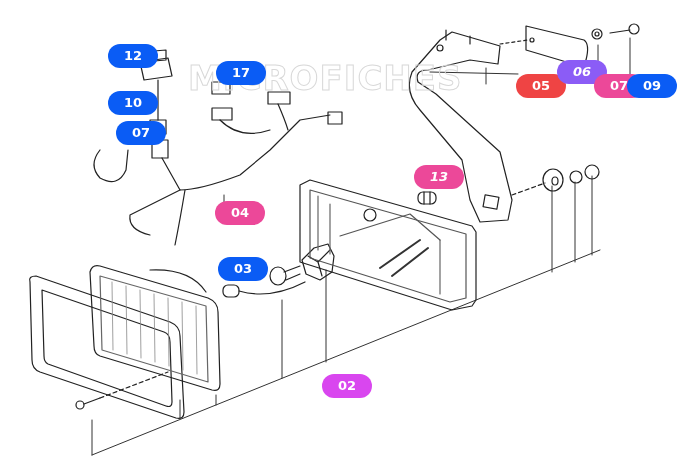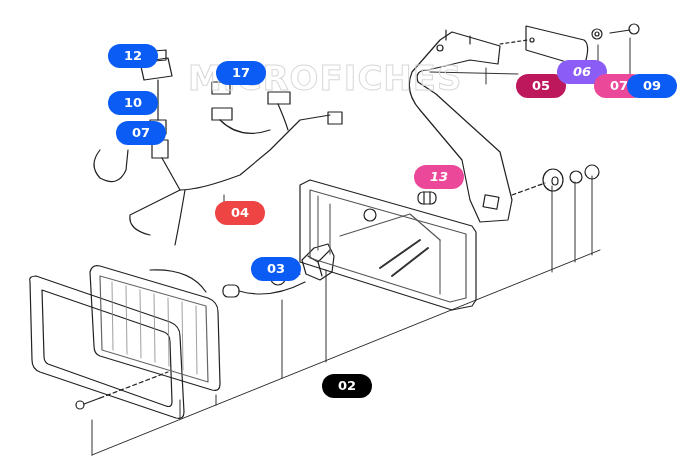--- a/index.html
+++ b/index.html
@@ -123,20 +123,20 @@
     <path d="M100 150 Q88 165 100 178 Q118 188 126 170 L128 150"></path>
   </g>
 </svg>
 
 <div class="wm">MICROFICHES</div>
 
 <div class="badge" style="left: 108px; top: 44px; background: rgb(10, 92, 245);">12</div>
 <div class="badge" style="left: 108px; top: 66px; background: rgb(10, 92, 245); margin-top: 25px;">10</div>
 <div class="badge" style="left: 216px; top: 61px; background: rgb(10, 92, 245);">17</div>
 <div class="badge" style="left: 116px; top: 121px; background: rgb(10, 92, 245);">07</div>
-<div class="badge" style="left: 215px; top: 201px; background: #ef4444;">04</div>
+<div class="badge" style="left: 215px; top: 201px; background: #ec4899;">04</div>
 <div class="badge" style="left: 414px; top: 165px; background: #ec4899; font-style: italic;">13</div>
-<div class="badge" style="left: 218px; top: 257px; background: rgb(10, 92, 245); margin-left: 33px;">03</div>
-<div class="badge" style="left: 322px; top: 374px; background: #000000; text-align: center;">02</div>
-<div class="badge" style="left: 516px; top: 74px; background: #be185d;">05</div>
+<div class="badge" style="left: 218px; top: 257px; background: rgb(10, 92, 245);">03</div>
+<div class="badge" style="left: 322px; top: 374px; background: #d946ef; text-align: center;">02</div>
+<div class="badge" style="left: 516px; top: 74px; background: #ef4444;">05</div>
 <div class="badge" style="left: 557px; top: 60px; background: #8b5cf6; font-style: italic;">06</div>
 <div class="badge" style="left: 594px; top: 74px; background: #ec4899;">07</div>
 <div class="badge" style="left: 627px; top: 74px; background: rgb(10, 92, 245);">09</div>
 
 </body></html>

